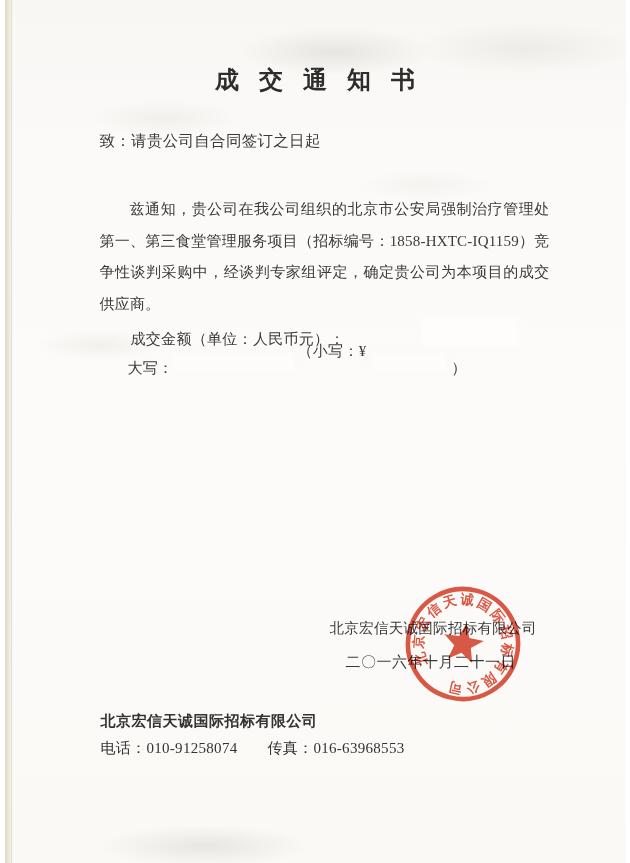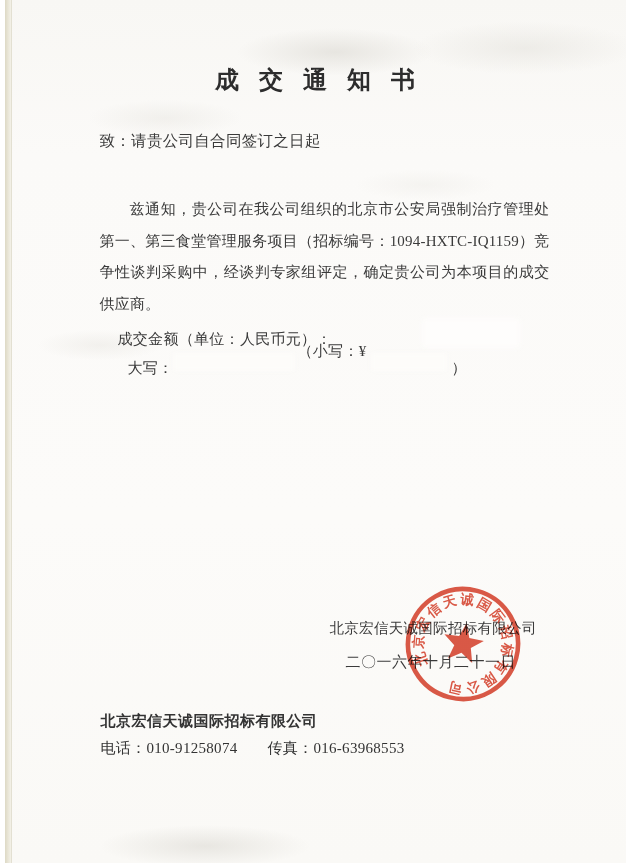--- a/index.html
+++ b/index.html
@@ -39,21 +39,21 @@
   .line { position: absolute; font-size: 15px; letter-spacing: 0.3px; white-space: nowrap; }
   .recipient { left: 95px; top: 131px; font-size: 15.5px; }
   .para {
     position: absolute; left: 95px; width: 450px;
     font-size: 15px; line-height: 32px; letter-spacing: 0.2px;
     text-indent: 2em; text-align: justify;
   }
   .para1 { top: 194px; line-height: 31.5px; }
   .para2 { top: 417px; }
   .para3 { top: 482px; }
-  .amount-label { left: 83px; top: 330px; text-indent: 2em; }
+  .amount-label { left: 96px; top: 330px; text-indent: 2em; }
   .uc-label { left: 123px; top: 359px; }
   .lc-open  { left: 293px; top: 342px; }
   .lc-close { left: 447px; top: 359px; }
   .redact-box {
     position: absolute; left: 421px; top: 322px; width: 90px; height: 22px;
     background: #fefdfc; box-shadow: 0 0 5px 4px rgba(254,253,252,0.9);
   }
   .smudge {
     position: absolute; background: rgba(253,252,250,0.75); filter: blur(2px);
   }
@@ -75,21 +75,21 @@
 <div class="page">
   <div class="edge-strip"></div>
   <div class="scan-noise"></div>
 
   <h1 class="title">成交通知书</h1>
 
   <div class="line recipient">
     <span>致：</span><span>请贵公司自合同签订之日起</span>
   </div>
 
-  <p class="para para1">兹通知，贵公司在我公司组织的北京市公安局强制治疗管理处第一、第三食堂管理服务项目（招标编号：1094-HXTC-IQ1159）竞争性谈判采购中，经谈判专家组评定，确定贵公司为本项目的成交供应商。</p>
+  <p class="para para1">兹通知，贵公司在我公司组织的北京市公安局强制治疗管理处第一、第三食堂管理服务项目（招标编号：1858-HXTC-IQ1159）竞争性谈判采购中，经谈判专家组评定，确定贵公司为本项目的成交供应商。</p>
 
   <div class="line amount-label">成交金额（单位：人民币元）：</div>
   <div class="redact-box"></div>
   <div class="smudge smudge-uc"></div>
   <div class="smudge smudge-lc"></div>
 
   <div class="line uc-label">大写：</div>
   <div class="line lc-open">（小写：¥</div>
   <div class="line lc-close">）</div>
 

